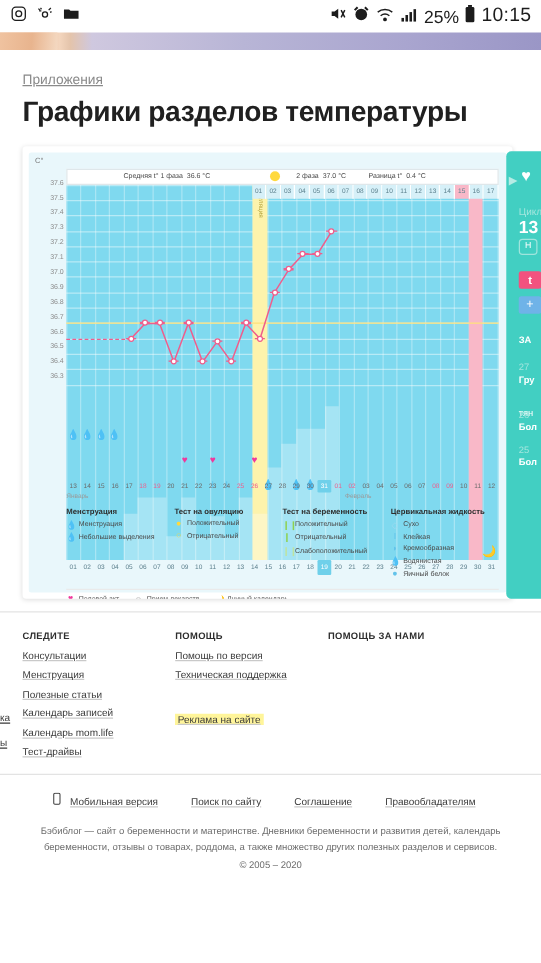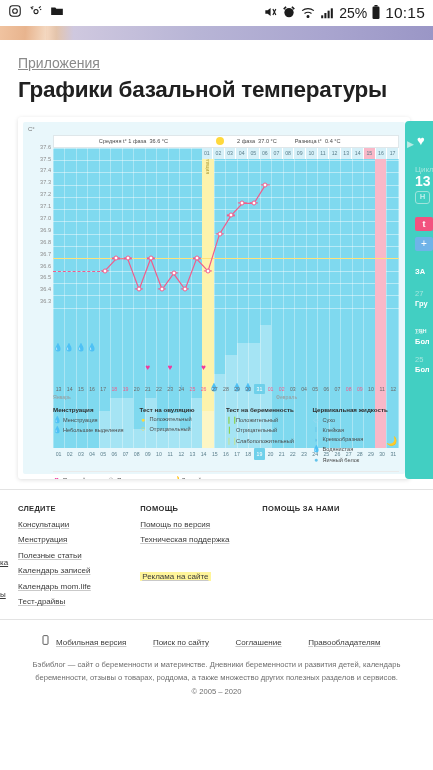--- a/index.html
+++ b/index.html
@@ -19,21 +19,21 @@
   .banner{height:14px;width:433px;
     background:linear-gradient(90deg,#f1c9a8 0%,#eebb96 7%,#f3d5bd 11%,
       #e4c4ab 13%,#cfc8df 17%,#b8b5d6 45%,#a9a5cf 75%,#9a96c6 100%);}
   .banner-wrap{position:relative;}
   .banner-wrap:after{content:"";position:absolute;left:0;top:0;width:46px;height:14px;
     background:linear-gradient(95deg,#f0c3a0,#e8b48e 55%,#f4d9c2);}
 
   
   .page{background:#fff;}
   .crumbs{padding:14px 18px 0 18px;}
-  .crumbs a{font-size:14px;color:#8a8a8a;text-decoration:underline;}
+  .crumbs a{font-size:11px;color:#8a8a8a;text-decoration:underline;}
   h1.title{padding:5px 18px 0 18px;font-size:22.5px;line-height:1.14;
     font-weight:bold;color:#202020;letter-spacing:-.3px;}
 
   
   .card-zone{position:relative;margin-top:14px;height:370px;}
   .chart-card{position:absolute;left:18px;top:0;width:392px;height:362px;
     background:#fff;border-radius:3px;
     box-shadow:0 1px 4px rgba(0,0,0,.13);overflow:hidden;}
   .teal-panel{position:absolute;left:405px;top:4px;width:28px;height:358px;
     background:#42cfc2;border-radius:4px 0 0 4px;overflow:hidden;color:#fff;}
@@ -189,21 +189,21 @@
 
 <div class="banner-wrap">
     <div class="banner"></div>
   </div>
 
 <div class="page">
 
   <div class="crumbs">
     <a href="#">Приложения</a>
   </div>
-  <h1 class="title">Графики базальной температуры</h1>
+  <h1 class="title">Графики разделов температуры</h1>
 
   <div class="card-zone">
     <div class="chart-card">
       <div class="chart-inner">
 
         <div class="ylabel">C°</div>
         <div class="yticks" id="yticks">
             <div class="ytick">37.6</div>
             <div class="ytick">37.5</div>
             <div class="ytick">37.4</div>
@@ -646,21 +646,21 @@
       <div class="tp-e tp-en" style="top:206px">26</div>
       <div class="tp-e tp-et" style="top:216px">Бол</div>
       <div class="tp-e tp-en" style="top:234px">25</div>
       <div class="tp-e tp-et" style="top:244px">Бол</div>
     </div>
   </div>
 
   <div class="sep"></div>
 
   <div style="position:relative;">
-    <div class="leftstub" style="top:68px">ка</div>
+    <div class="leftstub" style="top:80px">ка</div>
     <div class="leftstub" style="top:100px">ы</div>
     <div class="foot">
       <div class="fcol">
         <div class="fh">СЛЕДИТЕ</div>
         <div id="fcol1">
             <a class="fl" href="#">Консультации</a>
             <a class="fl" href="#">Менструация</a>
             <a class="fl" href="#">Полезные статьи</a>
             <a class="fl" href="#">Календарь записей</a>
             <a class="fl" href="#">Календарь mom.life</a>

